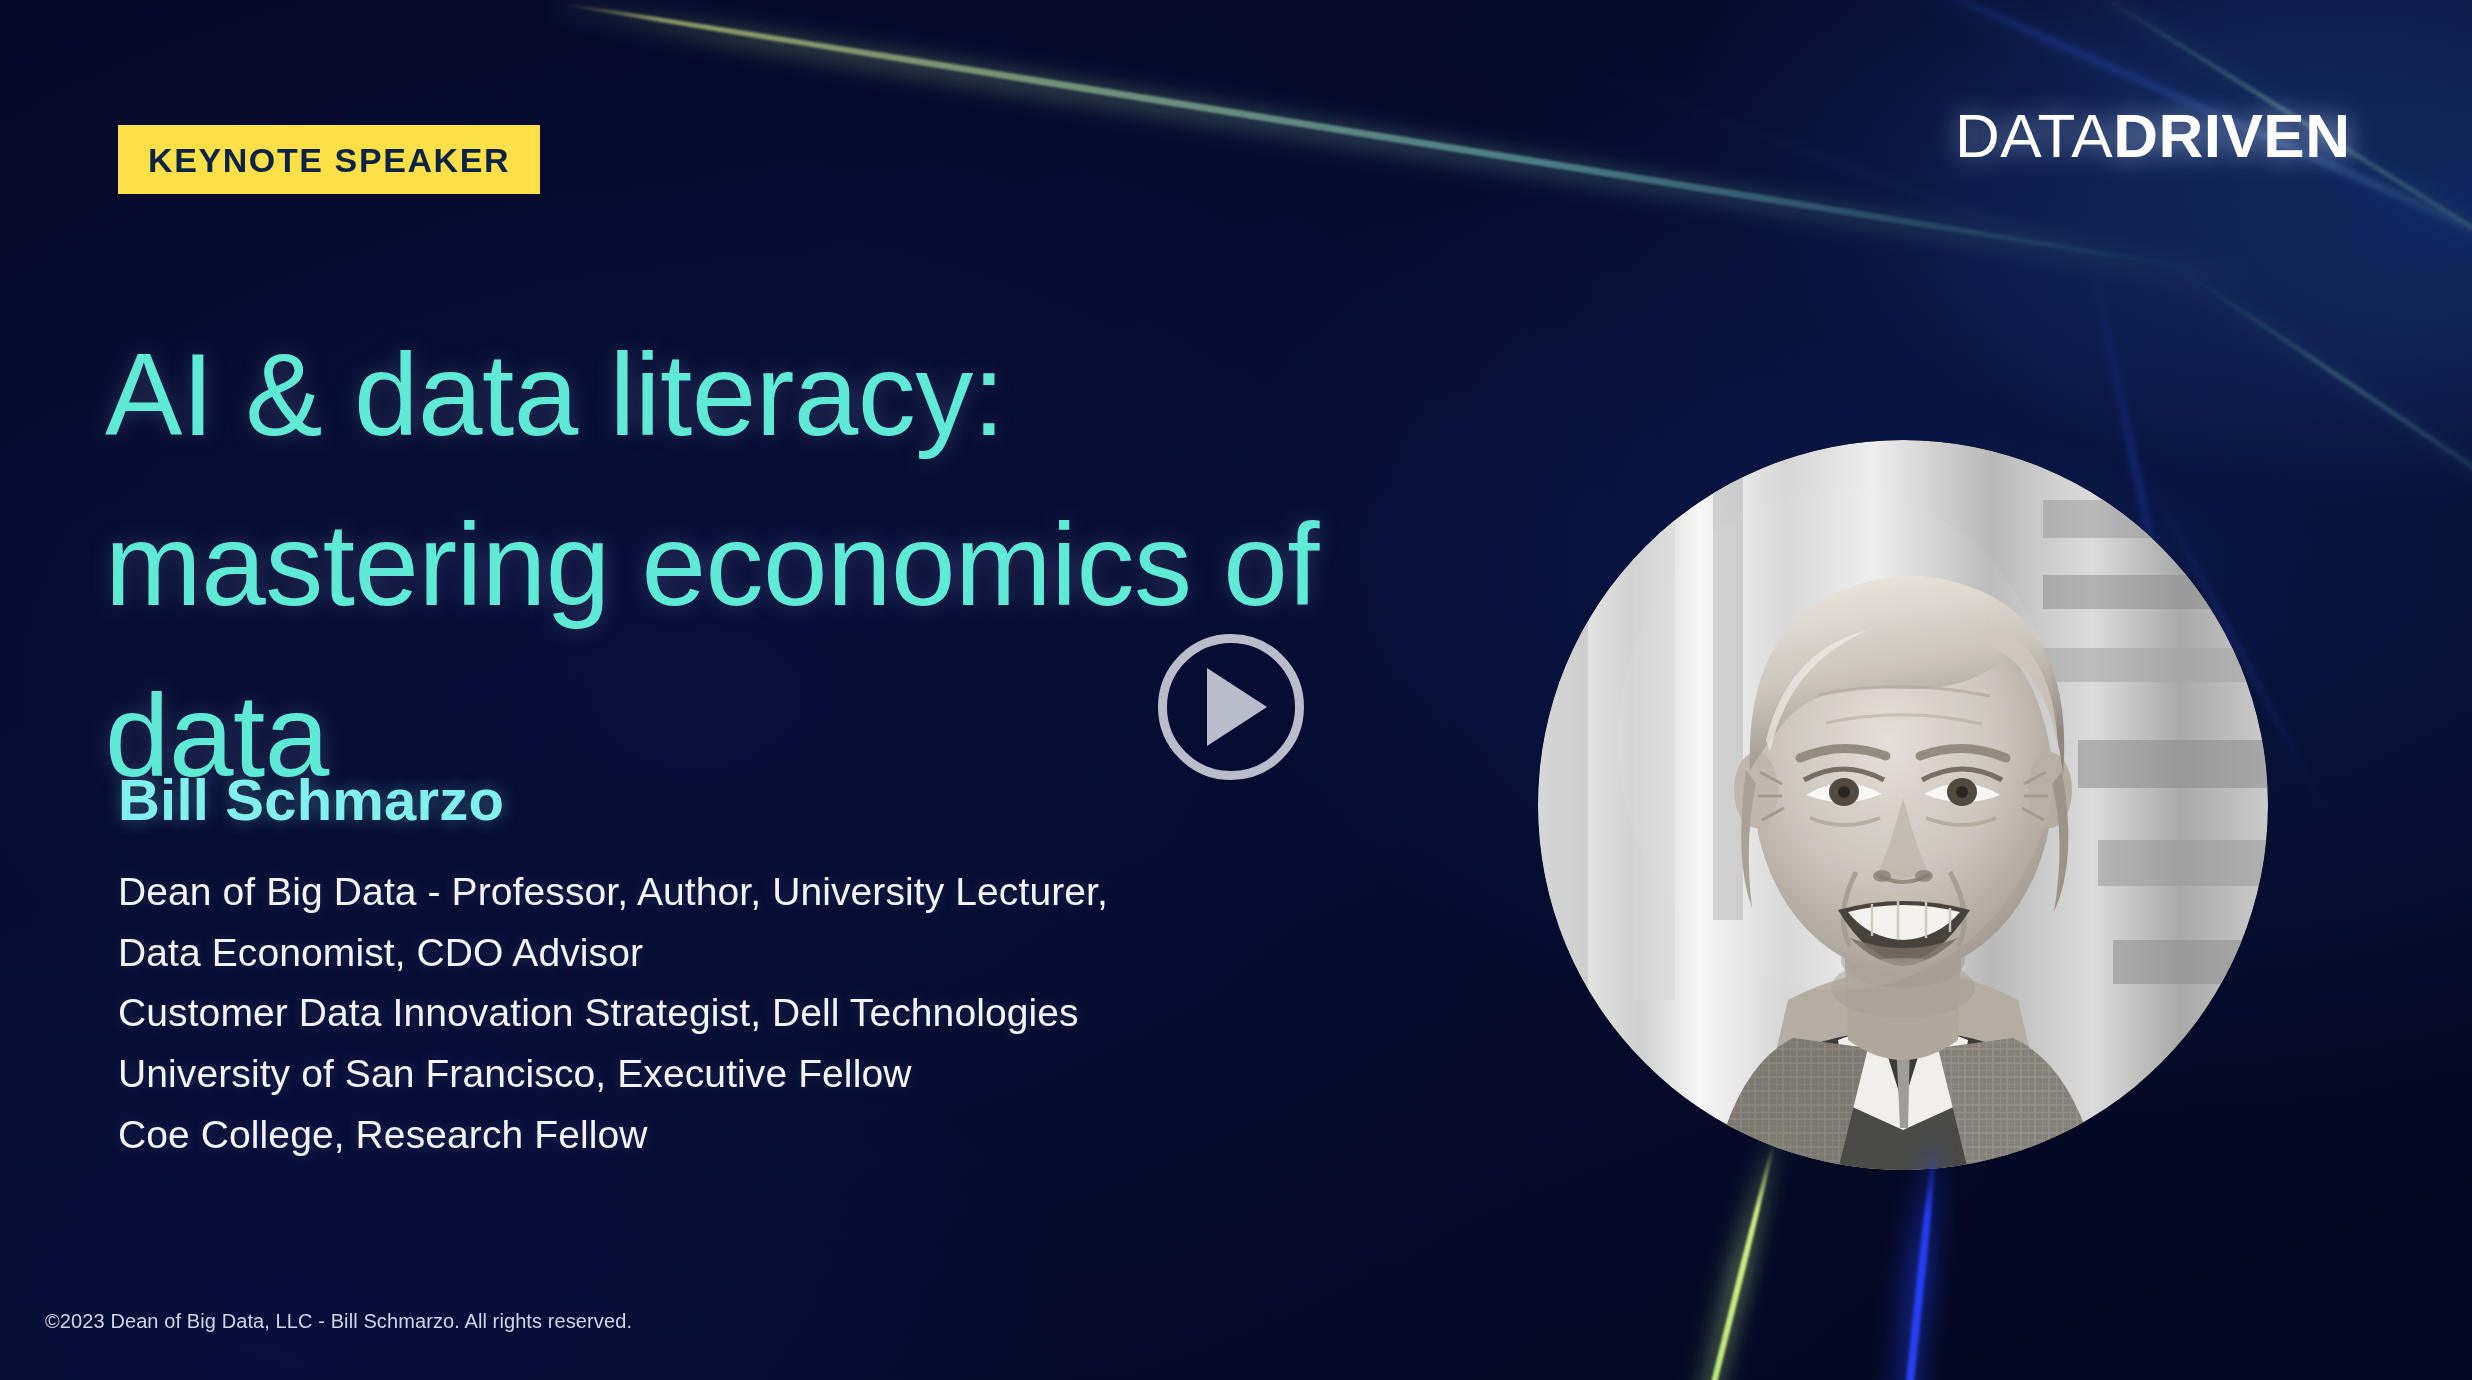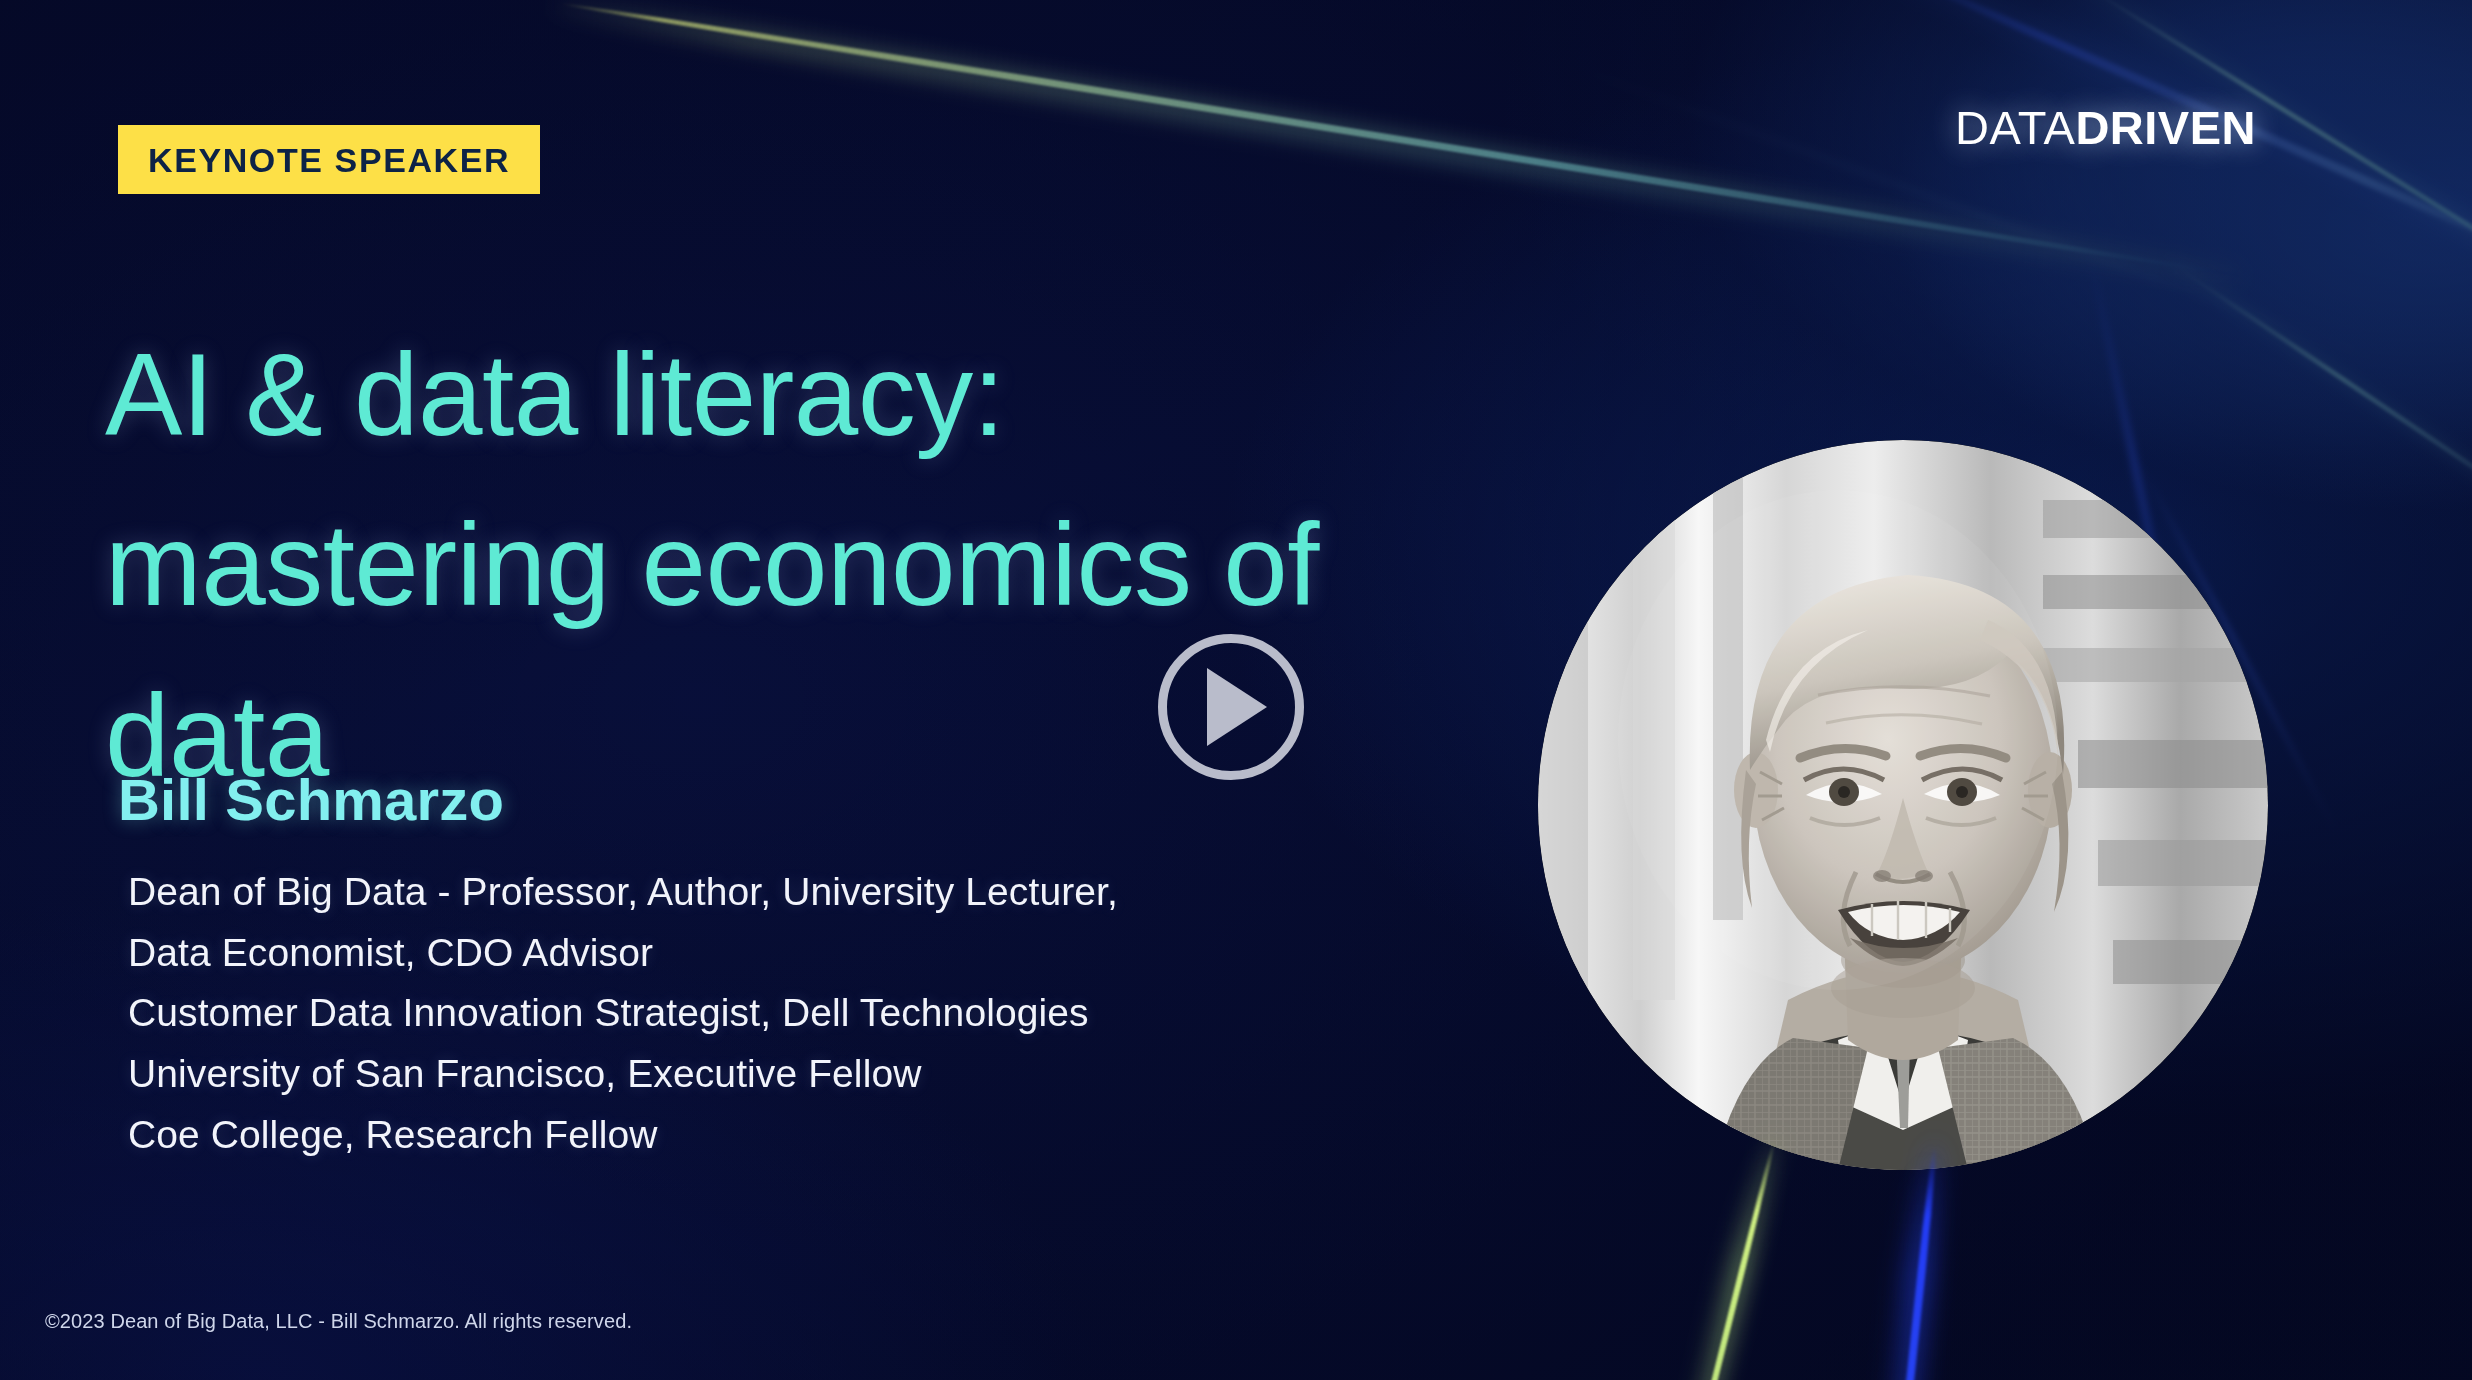--- a/index.html
+++ b/index.html
@@ -175,21 +175,20 @@
     text-shadow: 0 0 18px rgba(130,239,239,0.35);
     margin-top: 11px;
   }
 
   
   .bio {
     position: absolute;
     left: 118px;
     top: 862px;
     width: 1340px;
-    margin-left: 10px;
   }
   .bio-line {
     color: #f2f4fb;
     font-size: 39px;
     font-weight: 400;
     line-height: 1.555;
     letter-spacing: 0.1px;
     white-space: nowrap;
     text-shadow: 0 0 14px rgba(170,190,240,0.20);
   }
@@ -227,21 +226,21 @@
     border-top: 39px solid transparent;
     border-bottom: 39px solid transparent;
     border-left: 60px solid #b9bccb;
   }
 
   
   .logo {
     position: absolute;
     left: 1955px;
     top: 100px;
-    font-size: 47px;
+    font-size: 62px;
     letter-spacing: 0.5px;
     white-space: nowrap;
     text-shadow: 0 0 26px rgba(200,225,255,0.65);
   }
   .logo-data { color: #ffffff; font-weight: 300; }
   .logo-driven { color: #ffffff; font-weight: bold; }
 
   
   .portrait {
     position: absolute;

